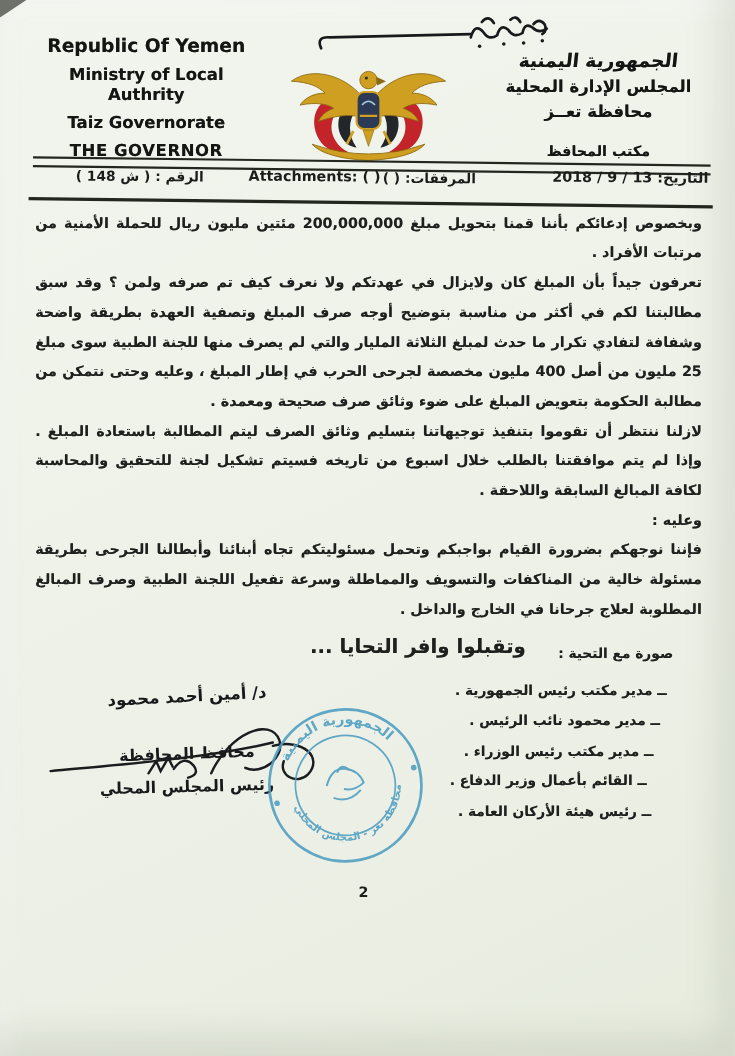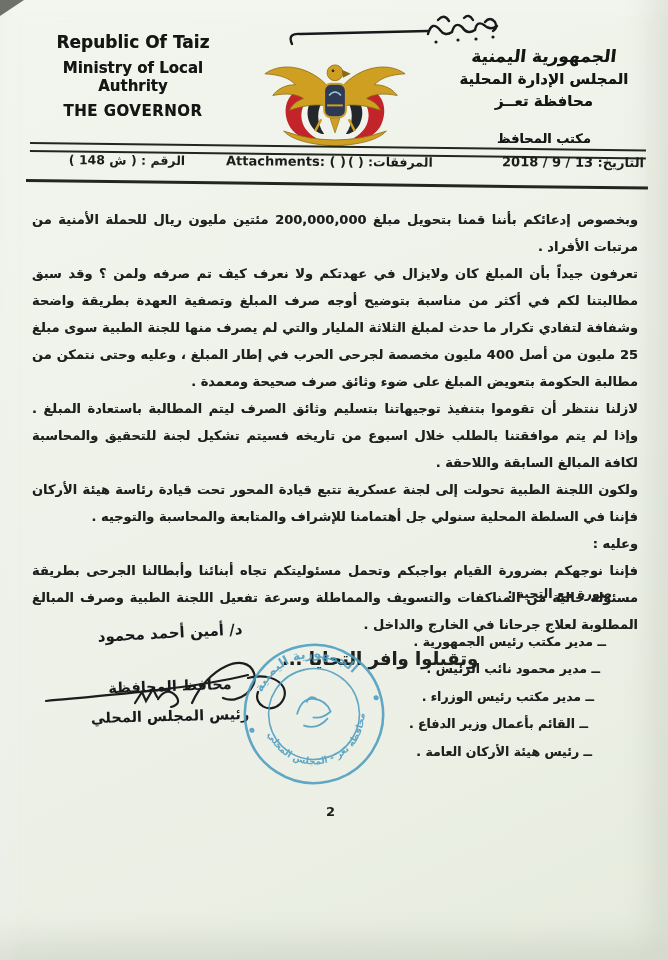--- a/index.html
+++ b/index.html
@@ -26,26 +26,26 @@
   .basmala{position:absolute;left:288px;top:10px;}
   
   .rule-top{position:absolute;left:30px;top:142px;width:616px;height:6px;border-top:2px solid #23261f;border-bottom:2px solid #23261f;transform:rotate(.7deg);transform-origin:left center;}
   .rule-bottom{position:absolute;left:26px;top:179px;width:622px;height:3px;background:#23261f;transform:rotate(.7deg);transform-origin:left center;}
   .meta-row{position:absolute;left:0;top:151px;width:668px;height:24px;font-weight:700;font-size:12.5px;transform:rotate(.4deg);}
   .meta-number{position:absolute;left:52px;top:3px;width:150px;direction:rtl;text-align:center;}
   .meta-att-en{position:absolute;left:226px;top:3px;font-size:13px;}
   .meta-att-ar{position:absolute;left:348px;top:3px;direction:rtl;}
   .meta-date{position:absolute;left:448px;top:2px;width:196px;direction:rtl;text-align:right;font-size:13px;}
   
-  .letter-body{position:absolute;left:32px;top:190px;width:606px;direction:rtl;text-align:justify;font-size:13px;font-weight:700;line-height:27px;color:#1e201e;text-shadow:0 0 .5px rgba(20,20,20,.5);margin-top:16px;}
+  .letter-body{position:absolute;left:32px;top:190px;width:606px;direction:rtl;text-align:justify;font-size:13px;font-weight:700;line-height:27px;color:#1e201e;text-shadow:0 0 .5px rgba(20,20,20,.5);}
   .letter-body p{margin:0;}
   .closing{margin-top:7px;text-align:center;padding-left:90px;font-size:18px;}
   
   .cc{position:absolute;right:56px;top:580px;width:260px;direction:rtl;text-align:right;font-weight:700;font-size:12.5px;line-height:27.5px;color:#1e201e;text-shadow:0 0 .5px rgba(20,20,20,.5);}
-  .cc .cc-heading{margin-bottom:20px;}
+  .cc .cc-heading{margin-bottom:6px;}
   .cc .cc-item{padding-right:6px;}
   .cc .cc-item:nth-child(3){padding-right:12px;}
   .cc .cc-item:nth-child(4){padding-right:18px;}
   .cc .cc-item:nth-child(5){padding-right:24px;}
   .cc .cc-item:nth-child(6){padding-right:20px;}
   .cc .cc-item:nth-child(7){padding-right:24px;}
   
   .signature{position:absolute;left:55px;top:624px;width:230px;text-align:center;direction:rtl;font-weight:700;color:#17191a;}
   .sig-name{font-size:15px;transform:rotate(-3deg);margin-bottom:36px;}
   .sig-title1{font-size:14.5px;transform:rotate(-2deg);margin-bottom:14px;}
@@ -57,22 +57,23 @@
   .scanner-credit{position:absolute;right:16px;top:928px;font-family:"DejaVu Serif","Liberation Serif",serif;font-weight:700;font-size:18px;color:#2e302c;}
 </style>
 </head>
 <body>
 
 <div class="page">
 
   <div class="corner-smudge"></div>
 
   <div class="en-header">
-    <div class="l1">Republic Of Taiz</div>
+    <div class="l1">Republic Of Yemen</div>
     <div class="l2">Ministry of Local Authrity</div>
+    <div class="l3">Taiz Governorate</div>
     <div class="l4">THE GOVERNOR</div>
   </div>
 
   <svg class="basmala" width="215" height="42" viewBox="0 0 215 42" aria-label="بسم الله الرحمن الرحيم">
     <g stroke="#17191a" stroke-width="2.4" fill="none" stroke-linecap="round">
       <path d="M4,34 q-5,-11 8,-10 L140,21"></path>
       <path d="M140,24 q4,-14 12,-4 q5,7 12,2 q3,-11 10,-5 q5,8 13,3 q2,-10 9,-5 q6,6 13,1"></path>
       <path d="M150,10 q6,-7 11,1"></path>
       <path d="M176,8 q5,-5 9,2"></path>
       <path d="M197,12 q5,-6 10,0 q3,6 -2,9"></path>
@@ -123,21 +124,20 @@
     <div class="meta-att-en">Attachments: ( )</div>
     <div class="meta-att-ar">المرفقات: ( )</div>
     <div class="meta-date">التاريخ: 13 / 9 / 2018</div>
   </div>
   <div class="rule-bottom"></div>
 
   <div class="letter-body">
     <p>وبخصوص إدعائكم بأننا قمنا بتحويل مبلغ 200,000,000 مئتين مليون ريال للحملة الأمنية من مرتبات الأفراد .</p>
     <p>تعرفون جيداً بأن المبلغ كان ولايزال في عهدتكم ولا نعرف كيف تم صرفه ولمن ؟ وقد سبق مطالبتنا لكم في أكثر من مناسبة بتوضيح أوجه صرف المبلغ وتصفية العهدة بطريقة واضحة وشفافة لتفادي تكرار ما حدث لمبلغ الثلاثة المليار والتي لم يصرف منها للجنة الطبية سوى مبلغ 25 مليون من أصل 400 مليون مخصصة لجرحى الحرب في إطار المبلغ ، وعليه وحتى نتمكن من مطالبة الحكومة بتعويض المبلغ على ضوء وثائق صرف صحيحة ومعمدة .</p>
     <p>لازلنا ننتظر أن تقوموا بتنفيذ توجيهاتنا بتسليم وثائق الصرف ليتم المطالبة باستعادة المبلغ . وإذا لم يتم موافقتنا بالطلب خلال اسبوع من تاريخه فسيتم تشكيل لجنة للتحقيق والمحاسبة لكافة المبالغ السابقة واللاحقة .</p>
-    <p>ولكون اللجنة الطبية تحولت إلى لجنة عسكرية تتبع قيادة المحور تحت قيادة رئاسة هيئة الأركان فإننا في السلطة المحلية سنولي جل أهتمامنا للإشراف والمتابعة والمحاسبة والتوجيه .</p>
     <p>وعليه :</p>
     <p>فإننا نوجهكم بضرورة القيام بواجبكم وتحمل مسئوليتكم تجاه أبنائنا وأبطالنا الجرحى بطريقة مسئولة خالية من المناكفات والتسويف والمماطلة وسرعة تفعيل اللجنة الطبية وصرف المبالغ المطلوبة لعلاج جرحانا في الخارج والداخل .</p>
     <div class="closing">وتقبلوا وافر التحايا ...</div>
   </div>
 
   <div class="cc">
     <div class="cc-heading">صورة مع التحية :</div>
     <div class="cc-item">ــ مدير مكتب رئيس الجمهورية .</div>
     <div class="cc-item">ــ مدير محمود نائب الرئيس .</div>
     <div class="cc-item">ــ مدير مكتب رئيس الوزراء .</div>

